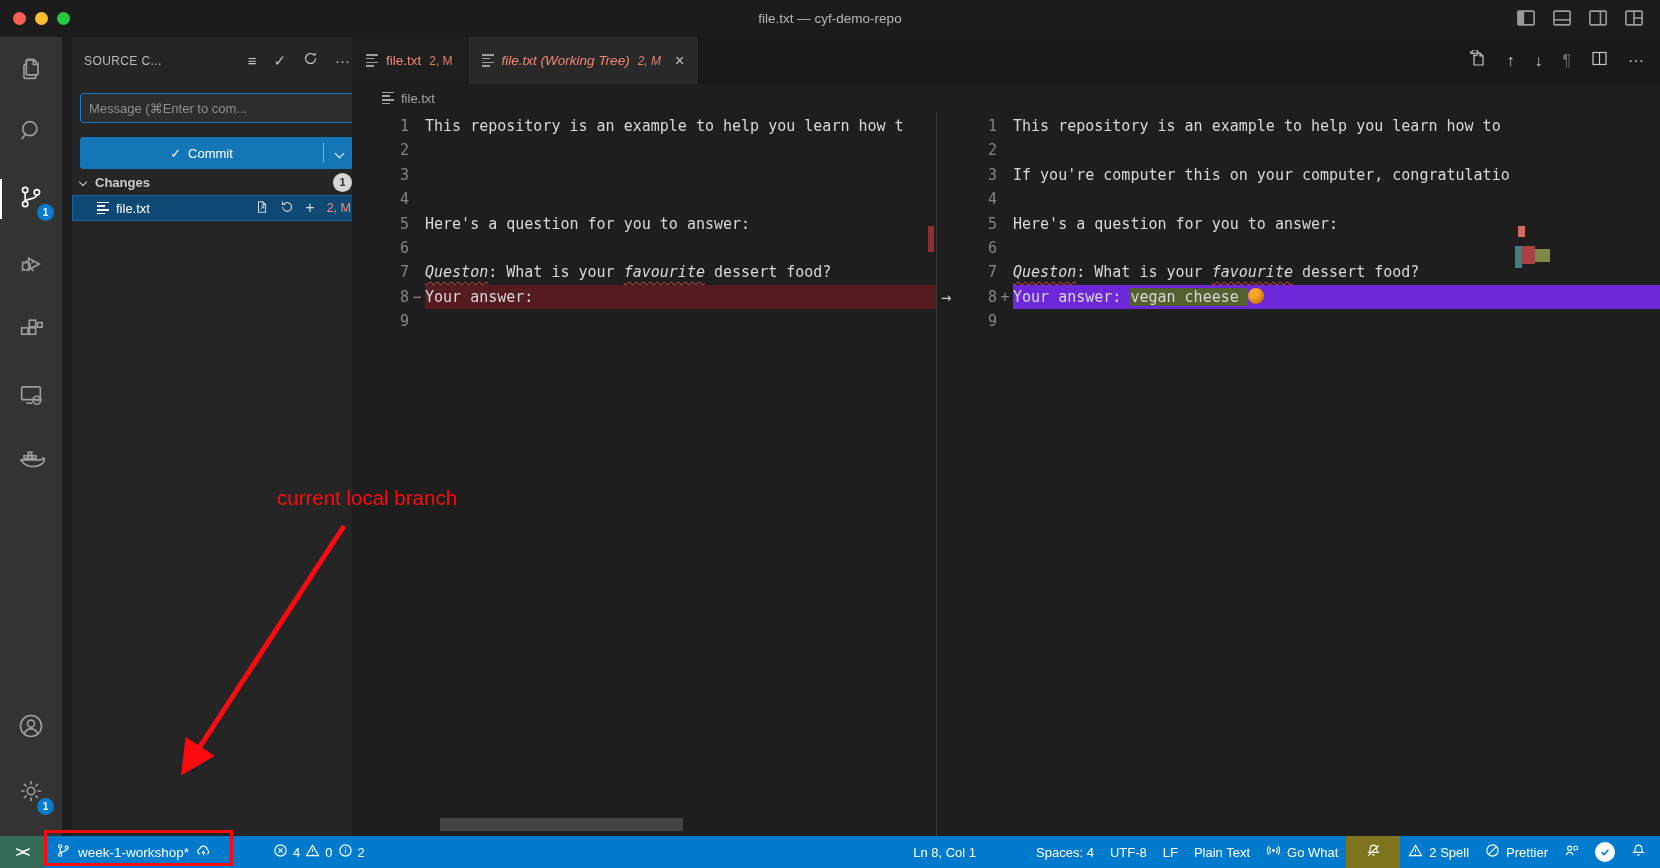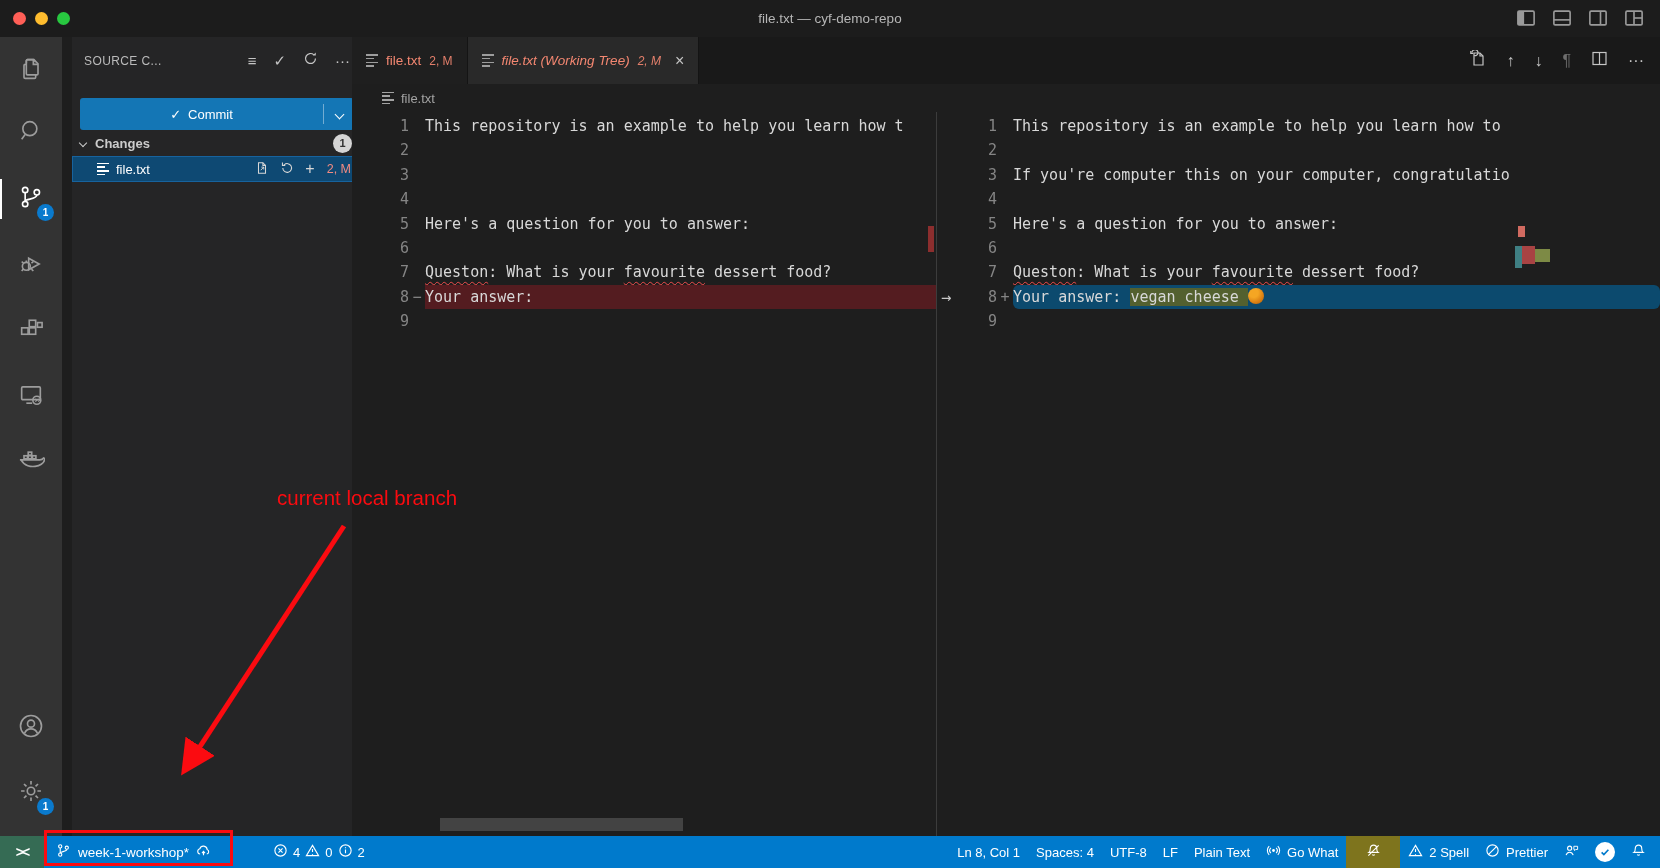--- a/index.html
+++ b/index.html
@@ -71,38 +71,38 @@
   .pane { position:absolute; top:0; height:724px; overflow:hidden; padding-top:2px; }
   .pane.left { left:0; width:584px; }
   .pane.right { left:584px; width:724px; border-left:1px solid #3c3c3c; }
   .code-row { display:flex; height:24.4px; line-height:24.4px; white-space:pre; }
   .gutter { flex:0 0 73px; display:flex; }
   .pane.right .gutter { flex:0 0 76px; }
   .ln { flex:1; text-align:right; color:#858585; }
   .sign { flex:0 0 16px; text-align:center; color:#858585; }
   .content { flex:1; overflow:hidden; }
   .line-removed { background:#541c20; }
-  .line-added { background:#0c4a6e;border-radius:6px; }
+  .line-added { background:#6d28d9; }
   .word-added { background:#53602f; }
-  .squiggle { text-decoration:underline; text-decoration-style:wavy; text-decoration-color:#f14c4c; text-decoration-thickness:1px; text-underline-offset:4px; }
+  .squiggle { text-decoration:underline; text-decoration-style:wavy; text-decoration-color:#f14c4c; text-decoration-thickness:1px; text-underline-offset:4px;font-style:italic; }
   .emoji-dot { display:inline-block; width:16px; height:16px; border-radius:50%; vertical-align:-2px;
     background:radial-gradient(circle at 35% 30%, #f5a623 0 30%, #d97e12 65%, #a85a08 100%); }
   .revert-arrow { position:absolute; left:589px; top:175px; color:#c8c8c8; font-size:17px; }
   .ruler-marker { position:absolute; }
   .hscroll { position:absolute; left:88px; top:706px; width:243px; height:13px; background:#434343; }
 
   
   .statusbar { position:absolute; left:0; top:836px; width:1660px; height:32px; background:#007acc; color:#ffffff; display:flex; align-items:center; font-size:13px; }
   .sb-item { display:flex; align-items:center; gap:6px; padding:0 8px; height:32px; cursor:pointer; white-space:nowrap; }
   .sb-item svg { width:15px; height:15px; stroke:#ffffff; fill:none; stroke-width:1.2; }
   .remote-item { width:44px; justify-content:center; background:#356b54; font-weight:bold; letter-spacing:-2px; font-size:14px; }
   .branch-item { font-size:13.5px; gap:7px; margin-left:4px; }
   .problems-item { margin-left:46px; gap:5px; }
   .right-group { margin-left:auto; display:flex; align-items:center; height:32px; }
-  .lncol { }
+  .lncol { margin-right:44px; }
   .gold-item { background:#7e741d; width:54px; justify-content:center; }
   .circle-check { width:20px; height:20px; border-radius:50%; background:#ffffff; display:flex; align-items:center; justify-content:center; }
   .circle-check svg { width:12px; height:12px; stroke:#007acc; stroke-width:2.2; }
 
   
   .anno-label { position:absolute; left:277px; top:486px; color:#fb0b10; font-size:20.5px; z-index:30; }
   .anno-rect { position:absolute; left:44px; top:830px; width:189px; height:36px; border:3px solid #fb0b10; z-index:30; pointer-events:none; }
   .anno-svg { position:absolute; left:0; top:0; width:1660px; height:868px; z-index:29; pointer-events:none; }
 </style>
 </head>
@@ -217,20 +217,21 @@
       <span class="sb-actions">
         <span class="icn">≡</span>
         <span class="icn">✓</span>
         <span><svg viewBox="0 0 16 16">
               <path d="M13.3 8A5.3 5.3 0 1 1 11.6 4.1"></path>
               <path d="M13.6 1.6v3.2h-3.2" fill="#c5c5c5" stroke="none"></path>
             </svg></span>
         <span class="icn">···</span>
       </span>
     </div>
+    <input class="msg-input" placeholder="Message (⌘Enter to com..." style="">
     <button class="commit-btn">
       <span class="commit-main">
         <span>✓</span>
         <span>Commit</span>
       </span>
       <span class="commit-sep"></span>
       <span class="commit-dd">
           <span class="chev down"></span>
         </span>
     </button>

